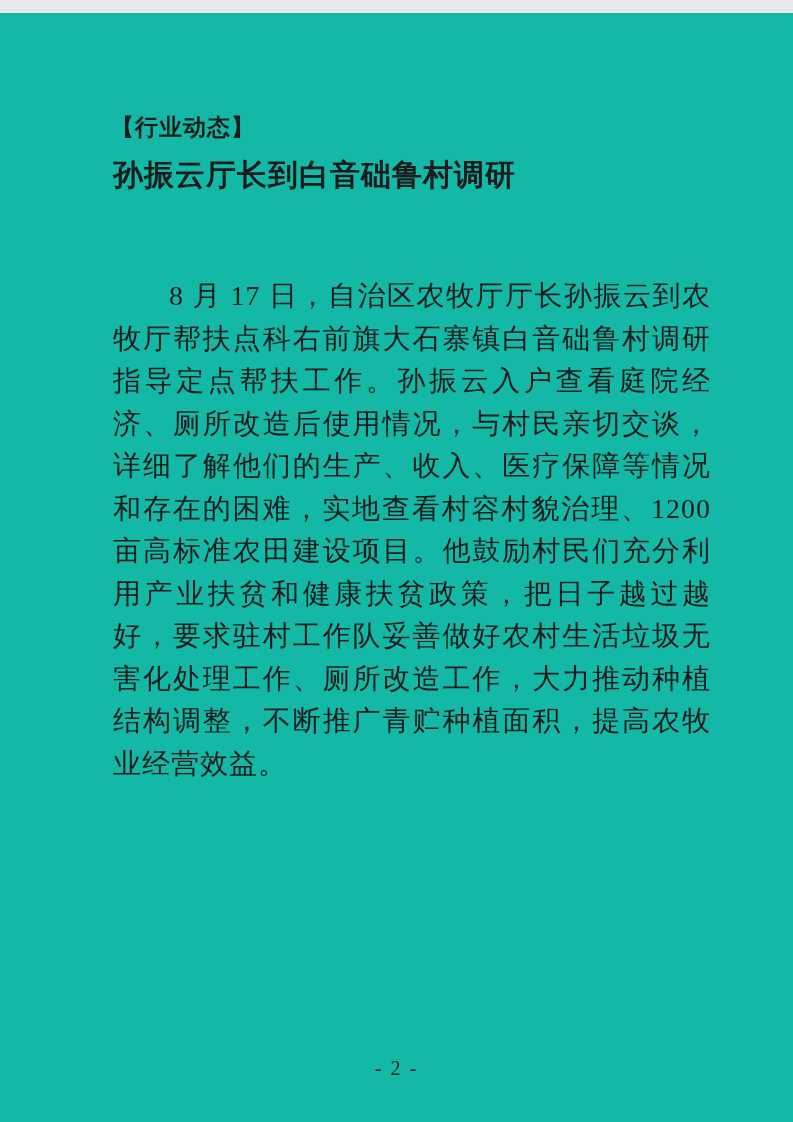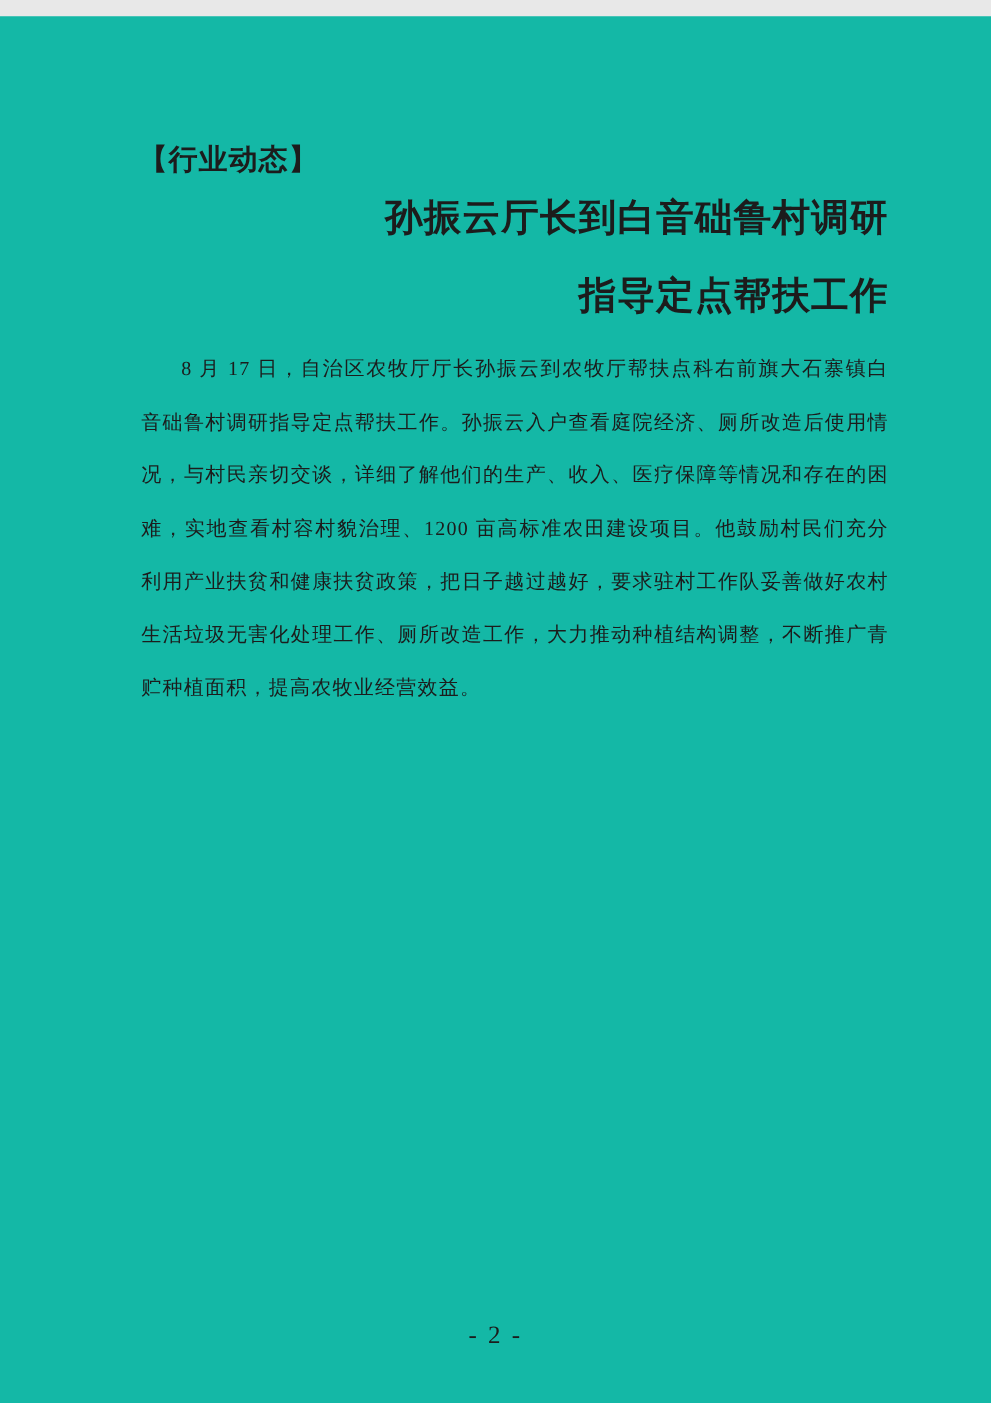--- a/index.html
+++ b/index.html
@@ -26,39 +26,39 @@
     font-size: 23px;
     letter-spacing: 1px;
     line-height: 28px;
   }
   .doc-title {
     position: absolute;
     left: 113px;
     width: 598px;
     top: 131px;
     margin: 0;
-    text-align: right;
+    text-align: left;
     font-size: 30px;
     font-weight: bold;
     line-height: 62px;
     letter-spacing: 1px;
   }
   .title-line {
     display: block;
     white-space: nowrap;
   }
   .doc-body {
     position: absolute;
     left: 113px;
     width: 598px;
     top: 262px;
   }
   .doc-body p {
     margin: 0;
-    font-size: 16px;
+    font-size: 28px;
     line-height: 42.5px;
     letter-spacing: 1px;
     text-align: justify;
     text-align-last: left;
     text-indent: 2em;
     font-family: Liberation Serif, serif;
   }
   .page-number {
     position: absolute;
     left: 0;
@@ -71,21 +71,20 @@
 </style>
 </head>
 <body>
 
 <div class="page">
 
   <div class="section-label">【行业动态】</div>
 
   <h1 class="doc-title">
     <span class="title-line">孙振云厅长到白音础鲁村调研</span>
-    <span class="title-line">指导定点帮扶工作</span>
   </h1>
 
   <div class="doc-body">
     <p>8 月 17 日，自治区农牧厅厅长孙振云到农牧厅帮扶点科右前旗大石寨镇白音础鲁村调研指导定点帮扶工作。孙振云入户查看庭院经济、厕所改造后使用情况，与村民亲切交谈，详细了解他们的生产、收入、医疗保障等情况和存在的困难，实地查看村容村貌治理、1200 亩高标准农田建设项目。他鼓励村民们充分利用产业扶贫和健康扶贫政策，把日子越过越好，要求驻村工作队妥善做好农村生活垃圾无害化处理工作、厕所改造工作，大力推动种植结构调整，不断推广青贮种植面积，提高农牧业经营效益。</p>
   </div>
 
   <div class="page-number">- 2 -</div>
 
 </div>
 

